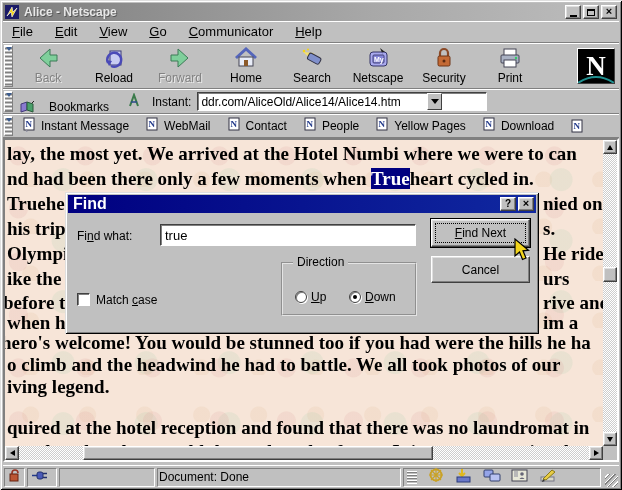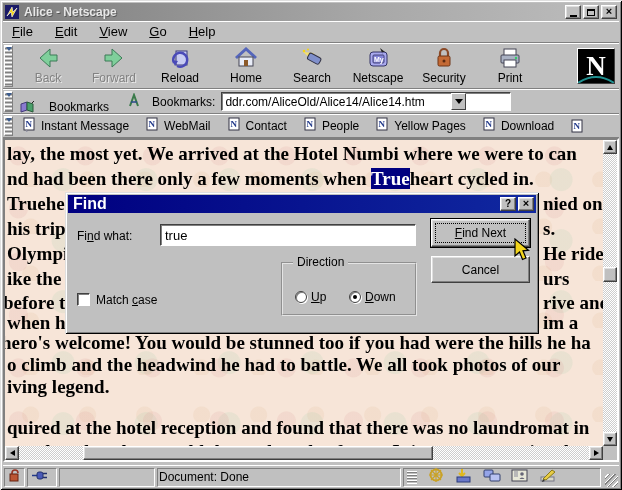--- a/index.html
+++ b/index.html
@@ -154,52 +154,53 @@
           <span class="glyph-x">×</span>
         </button>
     </span>
   </div>
 
   <div class="menubar">
     <span class="menu-item"><u>F</u>ile</span>
     <span class="menu-item"><u>E</u>dit</span>
     <span class="menu-item"><u>V</u>iew</span>
     <span class="menu-item"><u>G</u>o</span>
+    <span class="menu-item"><u>C</u>ommunicator</span>
     <span class="menu-item"><u>H</u>elp</span>
   </div>
 
   <div class="bar toolbar">
     <span class="gripper">
         <i></i>
       </span>
     <div class="tbtn disabled">
       <span class="ticon">
         <svg width="24" height="22">
             <path d="M14 2 L4 11 L14 20 L14 14 L21 14 L21 8 L14 8 Z" fill="#7fcf9b" stroke="#3d7a57"></path>
           </svg>
         </span>
       <span class="tlabel">Back</span>
     </div>
-    <div class="tbtn disabled">
-      <span class="ticon">
-        <svg width="24" height="22">
-            <path d="M10 2 L20 11 L10 20 L10 14 L3 14 L3 8 L10 8 Z" fill="#7fcf9b" stroke="#3d7a57"></path>
-          </svg>
-        </span>
-      <span class="tlabel">Forward</span>
-    </div>
     <div class="tbtn">
       <span class="ticon">
         <svg width="24" height="22">
             <rect x="8" y="4" width="11" height="14" fill="#c8ccf2" stroke="#3a3a7a"></rect>
         <path d="M6 16 a7 7 0 1 1 3 3" fill="none" stroke="#4a4ab8" stroke-width="2.4"></path>
         <path d="M4 13 L7 19 L10 14 Z" fill="#4a4ab8"></path>
           </svg>
         </span>
       <span class="tlabel">Reload</span>
+    </div>
+    <div class="tbtn disabled">
+      <span class="ticon">
+        <svg width="24" height="22">
+            <path d="M10 2 L20 11 L10 20 L10 14 L3 14 L3 8 L10 8 Z" fill="#7fcf9b" stroke="#3d7a57"></path>
+          </svg>
+        </span>
+      <span class="tlabel">Forward</span>
     </div>
     <div class="tbtn">
       <span class="ticon">
         <svg width="24" height="22">
             <path d="M2 11 L12 2 L22 11" fill="none" stroke="#5566bb" stroke-width="3"></path>
         <rect x="5" y="10" width="14" height="9" fill="#e9edf8" stroke="#445"></rect>
         <rect x="10" y="13" width="4" height="6" fill="#8b5a2b"></rect>
           </svg>
         </span>
       <span class="tlabel">Home</span>
@@ -266,21 +267,21 @@
         <path d="M8 2 L14 4 L14 12 L8 10 Z" fill="#4aa06a" stroke="#2a5a3a"></path>
         <path d="M13 3 l2 -2" stroke="#222" stroke-width="1"></path>
           </svg></span>
       <span>Bookmarks</span>
     </span>
     <span style="margin:0 8px 0 14px;">
       <svg width="14" height="15">
           <path d="M3 13 L7 2 L11 13" fill="none" stroke="#3a7a4a" stroke-width="2"></path>
           <path d="M4 9 h6" stroke="#2a4a8a" stroke-width="1.5"></path>
         </svg></span>
-    <span class="lbl">Bookmarks:</span>
+    <span class="lbl">Instant:</span>
     <span class="loc-input-wrap">
       <input class="loc-input" readonly="" value="ddr.com/AliceOld/Alice14/Alice14.htm" style="">
       <span class="drop-btn">
           <span class="tri-down"></span>
         </span>
     </span>
   </div>
 
   <div class="bar persbar">
     <span class="gripper">

